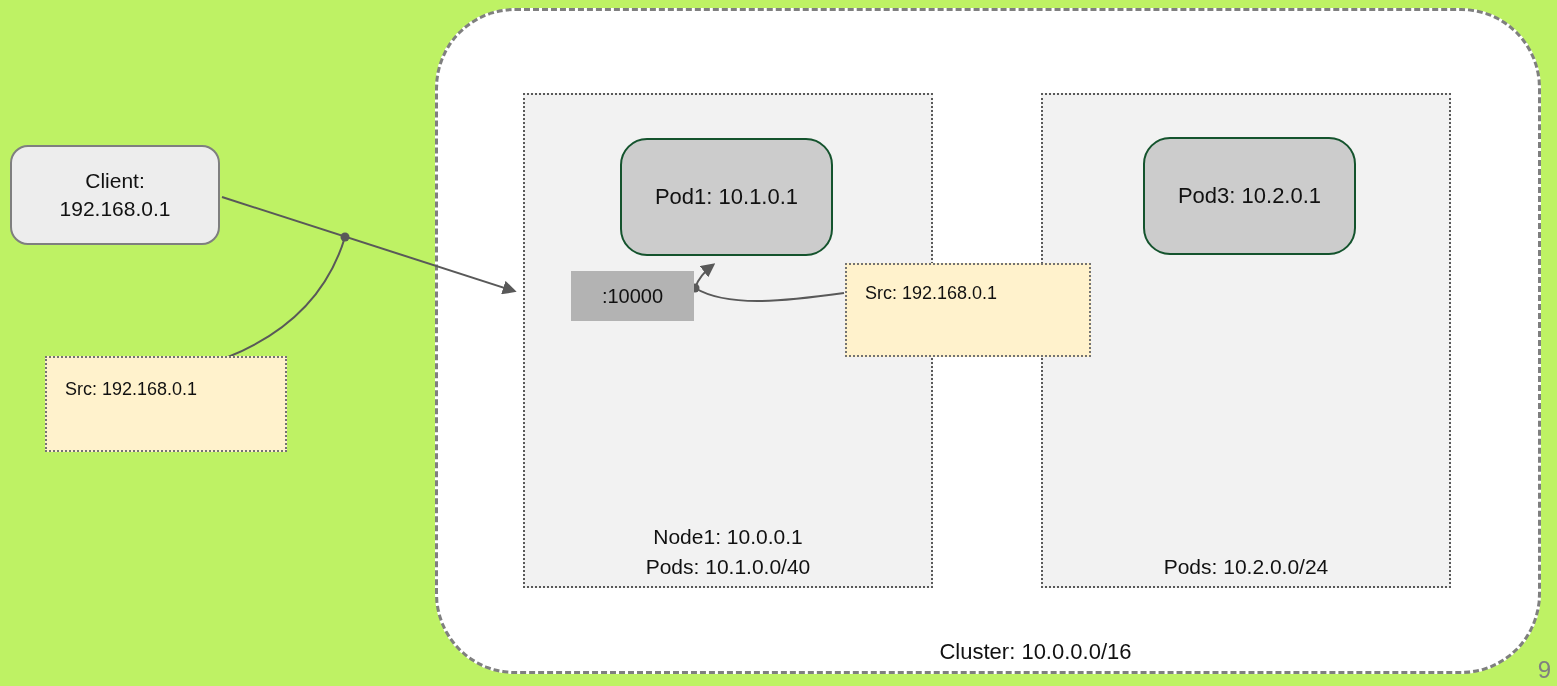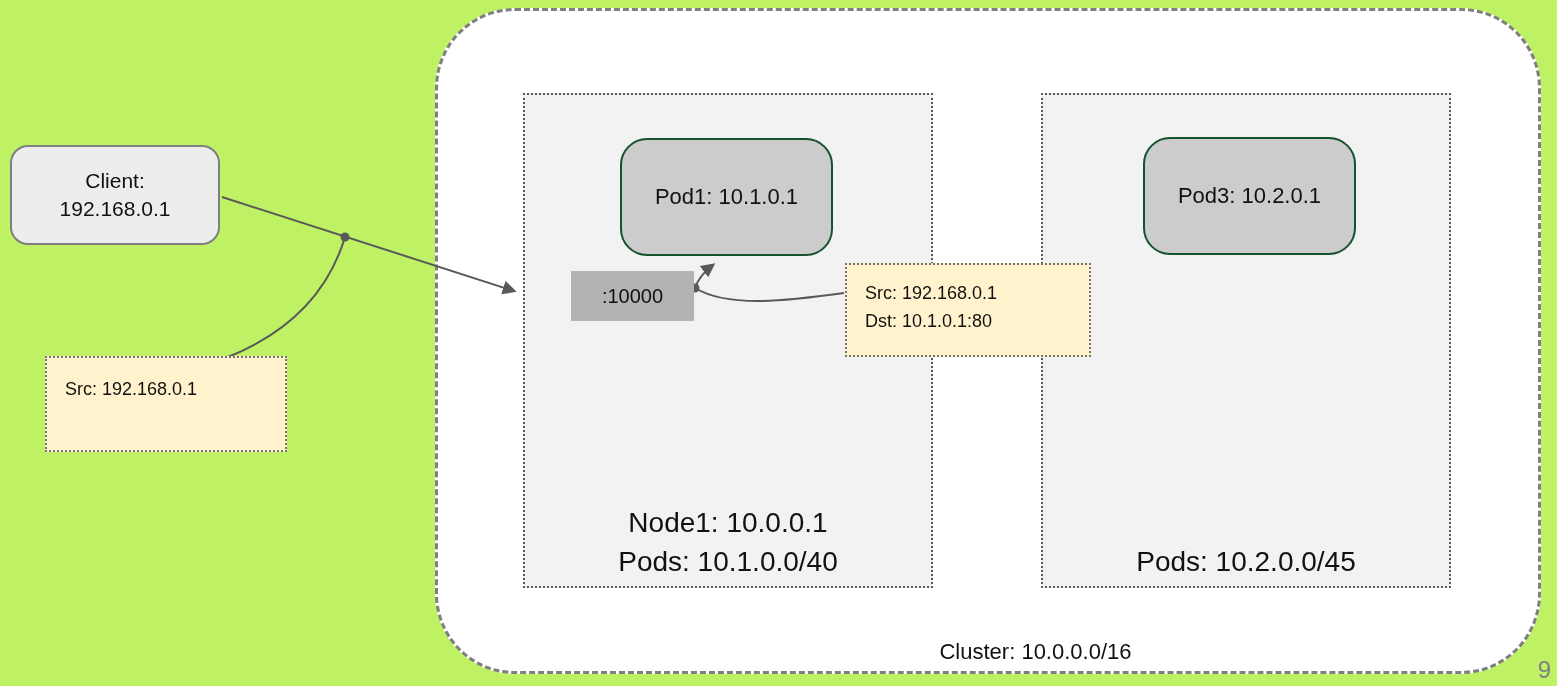--- a/index.html
+++ b/index.html
@@ -57,21 +57,21 @@
     box-sizing: border-box;
     background: #f2f2f2;
     border: 2px dotted #595959;
   }
   .node1 { left: 523px; }
   .node2 { left: 1041px; }
   .node-label {
     position: absolute;
     left: 0; right: 0; bottom: 4px;
     text-align: center;
-    font-size: 28px;
+    font-size: 21px;
     line-height: 1.42;
   }
 
   
   .pod {
     position: absolute;
     width: 213px; height: 118px;
     box-sizing: border-box;
     background: #cccccc;
     border: 2px solid #14532d;
@@ -153,21 +153,21 @@
       <div>Node1: 10.0.0.1</div>
       <div>Pods: 10.1.0.0/40</div>
     </div>
   </div>
 
   <div class="node node2">
     <div class="pod pod3">
       <span>Pod3: 10.2.0.1</span>
     </div>
     <div class="node-label">
-      <div>Pods: 10.2.0.0/45</div>
+      <div>Pods: 10.2.0.0/24</div>
     </div>
   </div>
 
   <svg class="connectors" viewBox="0 0 1557 686" xmlns="http://www.w3.org/2000/svg">
     <defs>
       <marker id="arrow" viewBox="0 0 10 10" refX="8" refY="5" markerWidth="7" markerHeight="7" orient="auto-start-reverse">
         <path d="M 0 0 L 10 5 L 0 10 z" fill="#595959"></path>
       </marker>
     </defs>
     <path d="M 222 197 L 514 291" fill="none" stroke="#595959" stroke-width="2" marker-end="url(#arrow)"></path>
@@ -180,18 +180,17 @@
   </svg>
 
   <div class="port-badge">:10000</div>
 
   <div class="packet packet1">
     <div>Src: 192.168.0.1</div>
   </div>
 
   <div class="packet packet2">
     <div>Src: 192.168.0.1</div>
-    <div>Dst: 10.1.0.1:80</div>
   </div>
 
   <div class="page-number">9</div>
 
 </div>
 
 </body></html>

